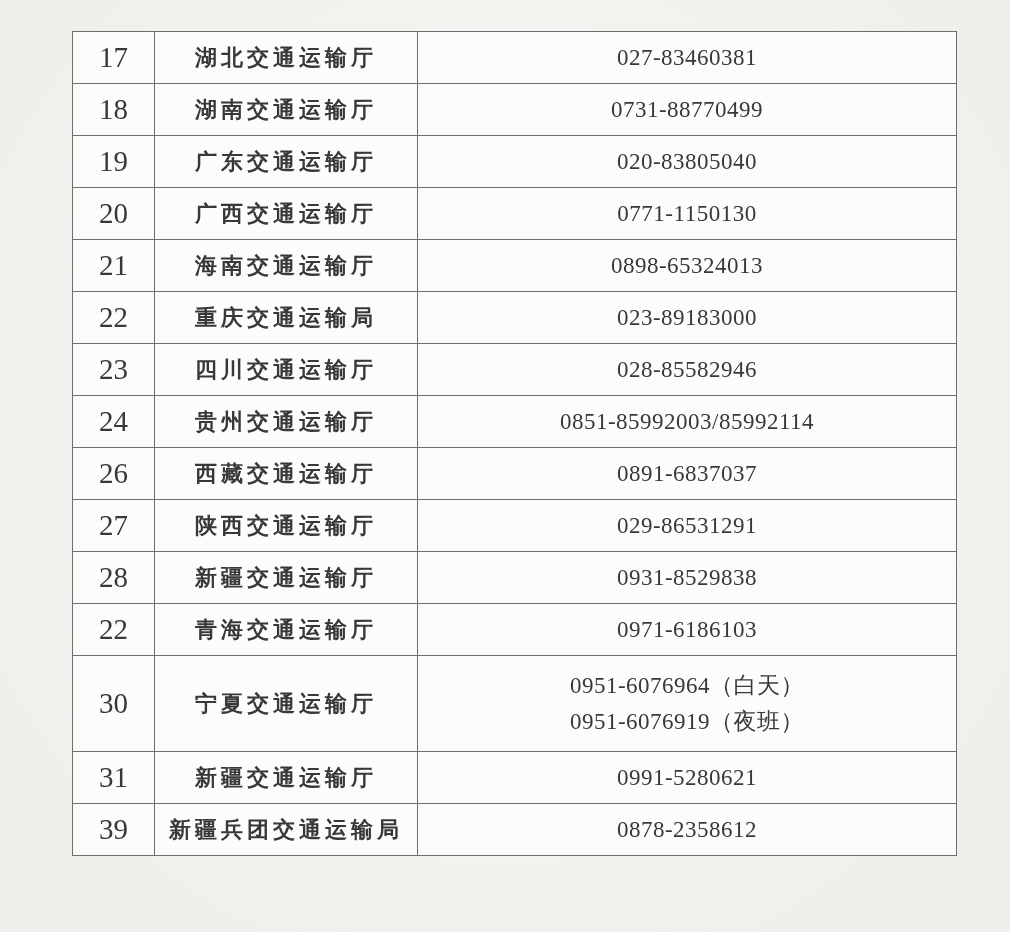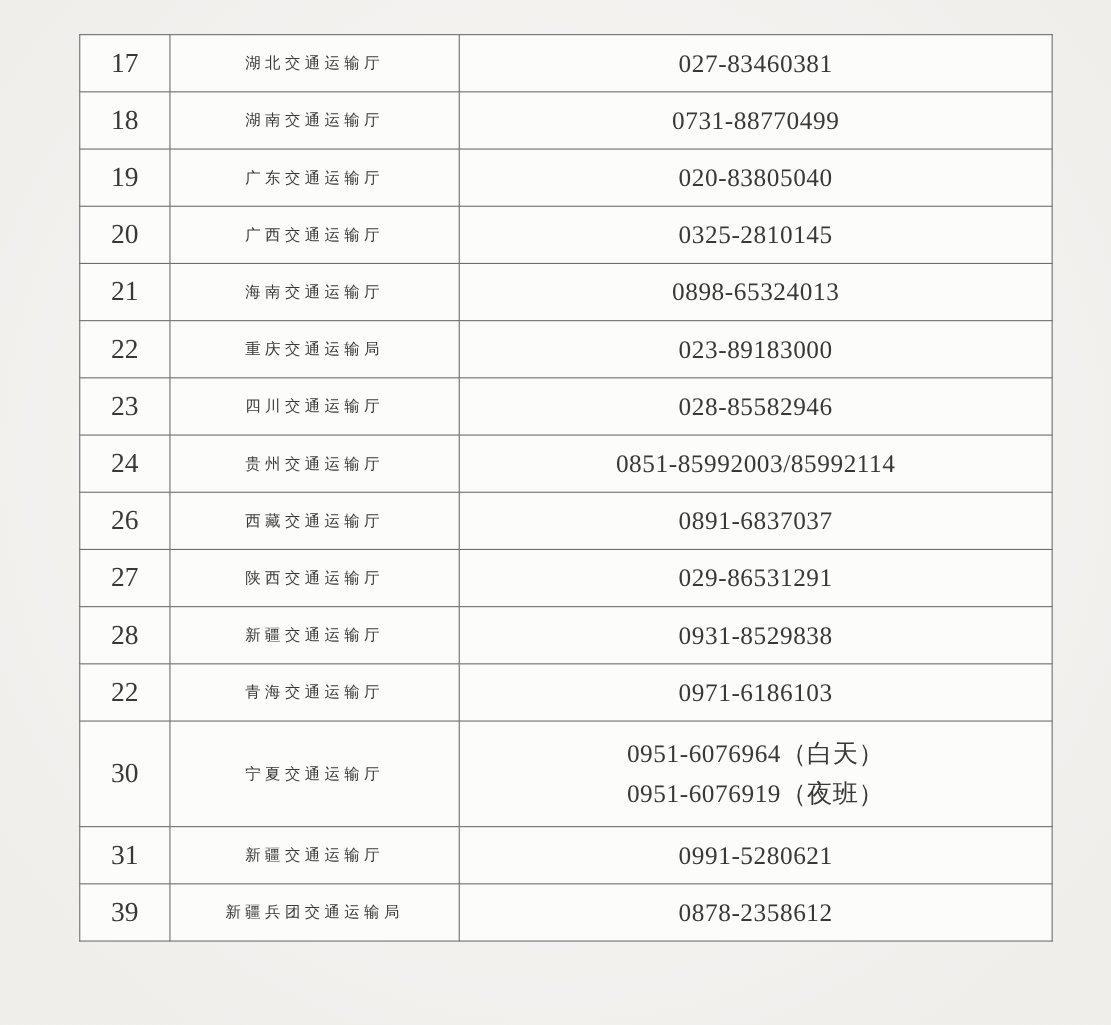--- a/index.html
+++ b/index.html
@@ -39,26 +39,27 @@
     color: #383838;
   }
   tr.row {
     height: 52px;
   }
   tr.row.tall {
     height: 96px;
   }
   td.col-no {
     width: 81px;
-    font-size: 25px;
+    font-size: 29px;
   }
   td.col-dept {
     width: 262px;
-    font-size: 14px;
+    font-size: 22px;
     letter-spacing: 4px;
+    font-weight: bold;
   }
   td.col-phone {
     font-size: 23px;
     letter-spacing: 0.5px;
   }
   .phone-line {
     line-height: 36px;
   }
 </style>
 </head>
@@ -85,21 +86,21 @@
     <td class="col-no">19</td>
     <td class="col-dept">广东交通运输厅</td>
     <td class="col-phone">
             <div class="phone-line">020-83805040</div>
           </td>
   </tr>
         <tr class="row">
     <td class="col-no">20</td>
     <td class="col-dept">广西交通运输厅</td>
     <td class="col-phone">
-            <div class="phone-line">0325-2810145</div>
+            <div class="phone-line">0771-1150130</div>
           </td>
   </tr>
         <tr class="row">
     <td class="col-no">21</td>
     <td class="col-dept">海南交通运输厅</td>
     <td class="col-phone">
             <div class="phone-line">0898-65324013</div>
           </td>
   </tr>
         <tr class="row">

